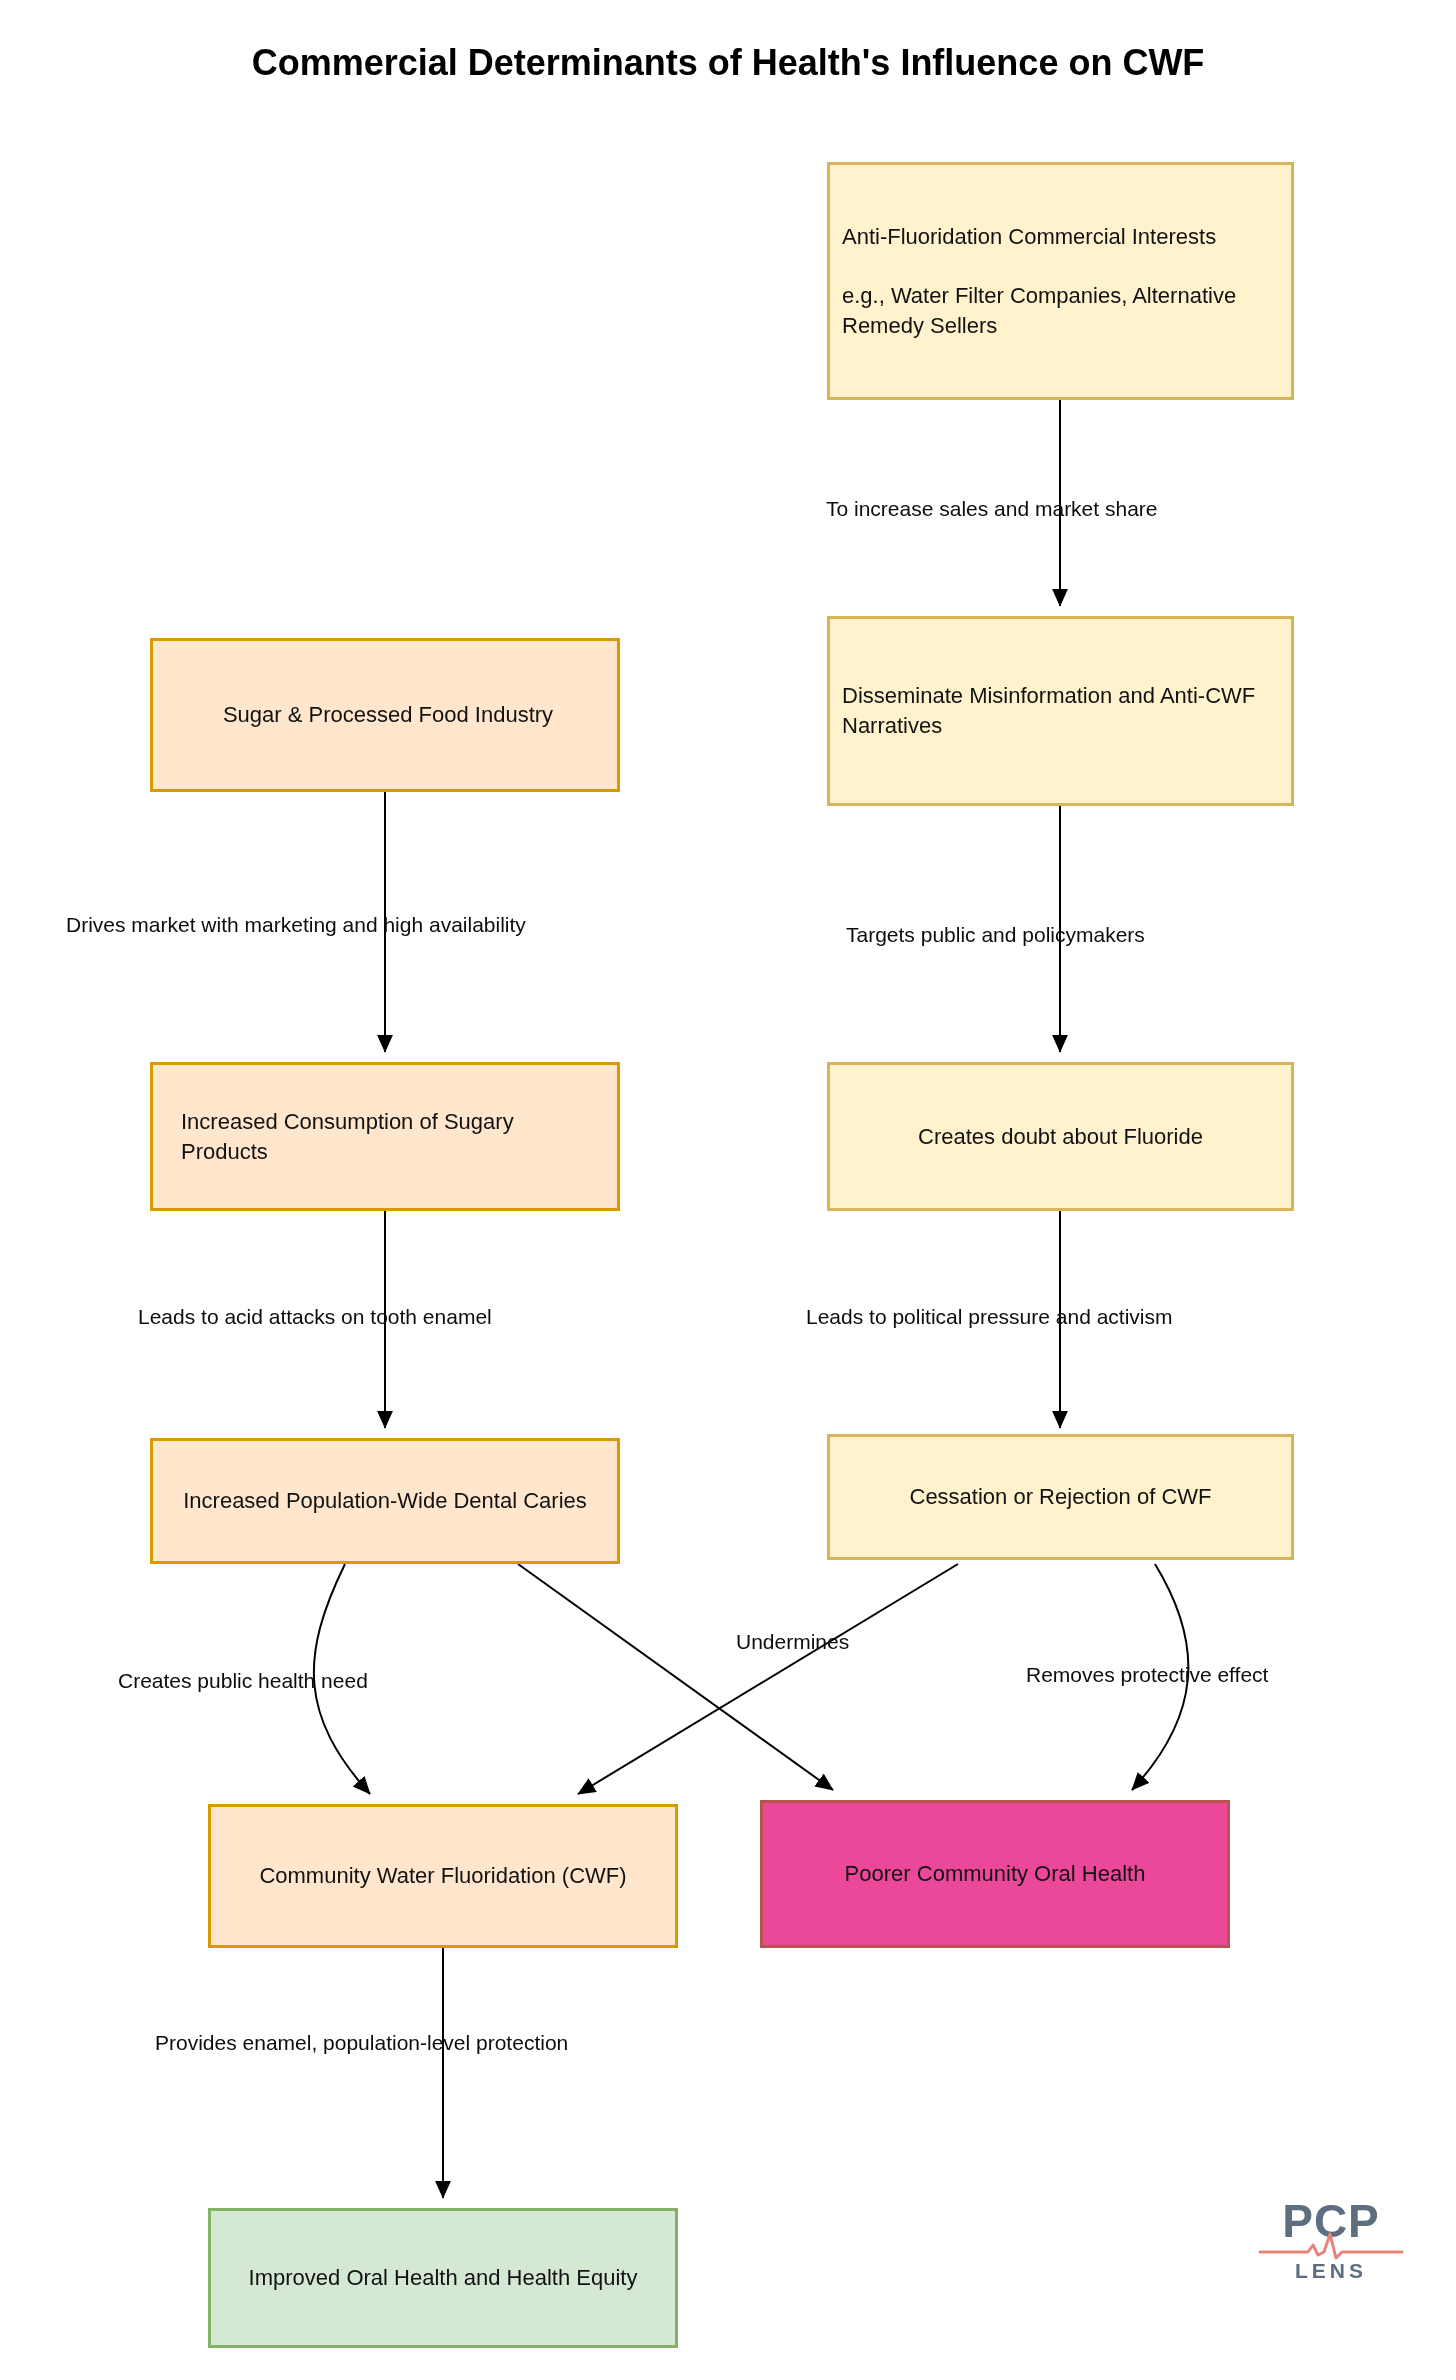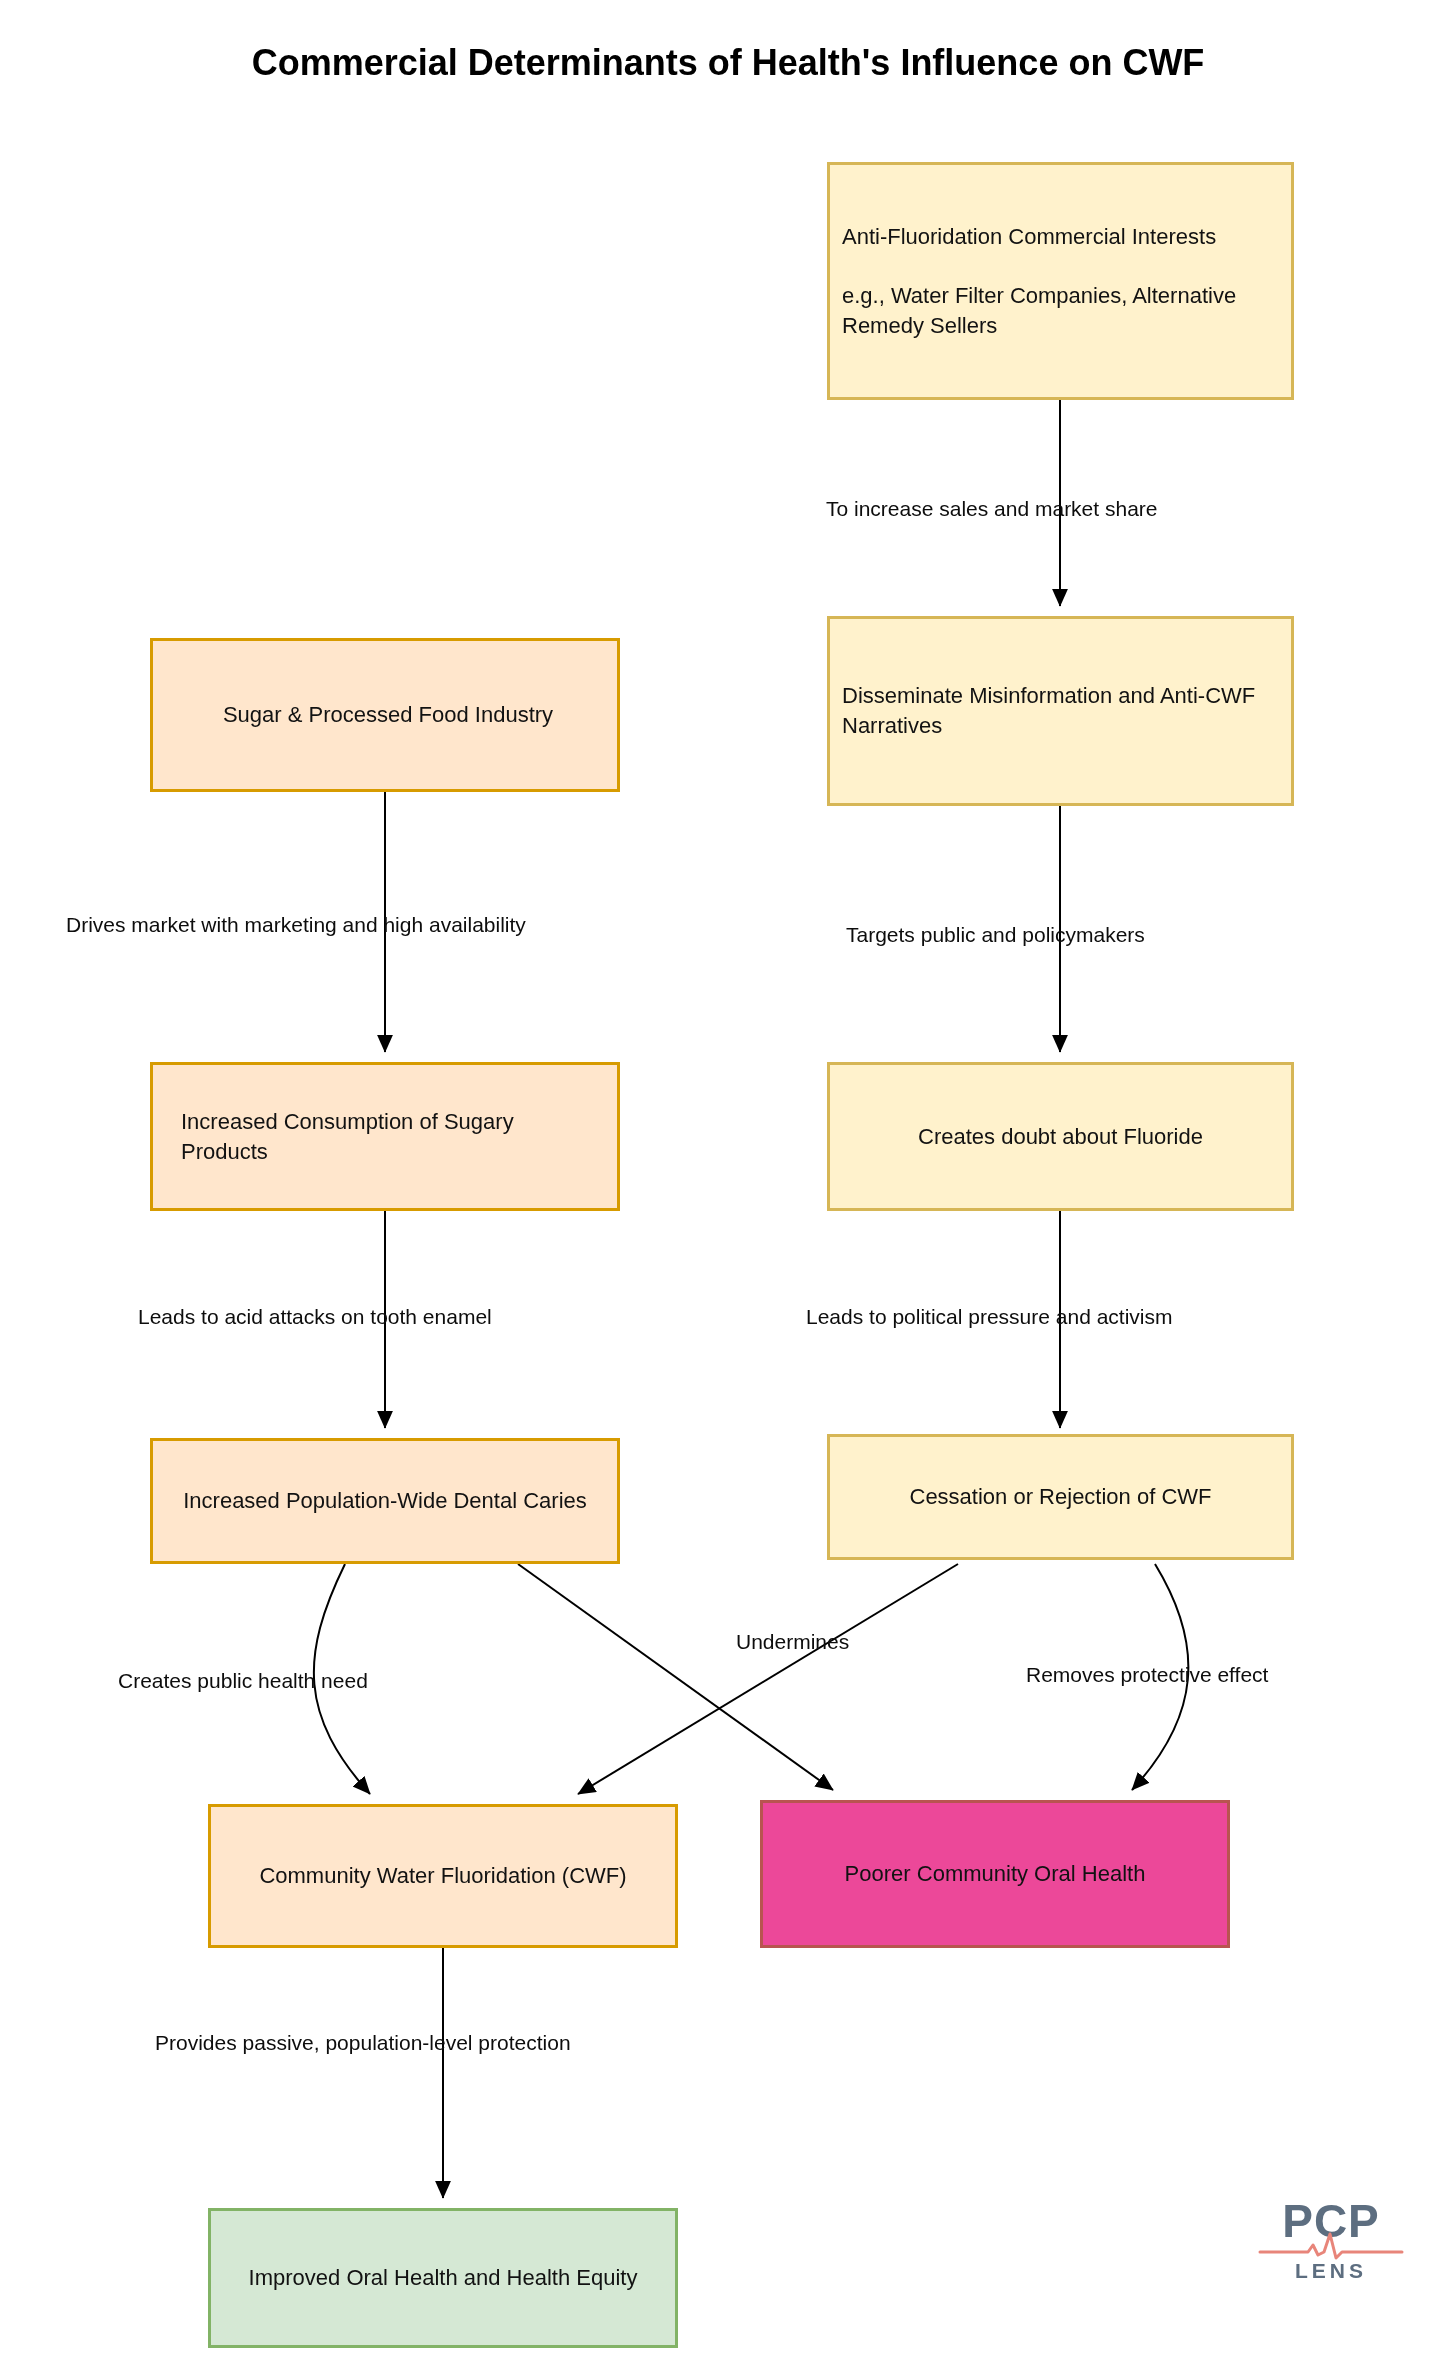--- a/index.html
+++ b/index.html
@@ -166,21 +166,21 @@
   <div class="edge-label" style="left:138px; top:1290px;">Leads to acid attacks on tooth enamel</div>
 
   <div class="edge-label" style="left:806px; top:1290px;">Leads to political pressure and activism</div>
 
   <div class="edge-label" style="left:118px; top:1654px;">Creates public health need</div>
 
   <div class="edge-label" style="left:736px; top:1615px;">Undermines</div>
 
   <div class="edge-label" style="left:1026px; top:1648px;">Removes protective effect</div>
 
-  <div class="edge-label" style="left:155px; top:2016px;">Provides passive, population-level protection</div>
+  <div class="edge-label" style="left:155px; top:2016px;">Provides enamel, population-level protection</div>
 
   <div id="logo">
     <div class="logo-pcp">PCP</div>
     <svg class="ekg" viewBox="0 0 150 34" preserveAspectRatio="none">
       <path d="M4,24 L52,24 L57,17 L62,27 L68,24 L74,6 L80,30 L86,24 L146,24" stroke="#e8857a" stroke-width="3" fill="none" stroke-linejoin="round" stroke-linecap="round"></path>
     </svg>
     <div class="logo-lens">LENS</div>
   </div>
 
 </div>

